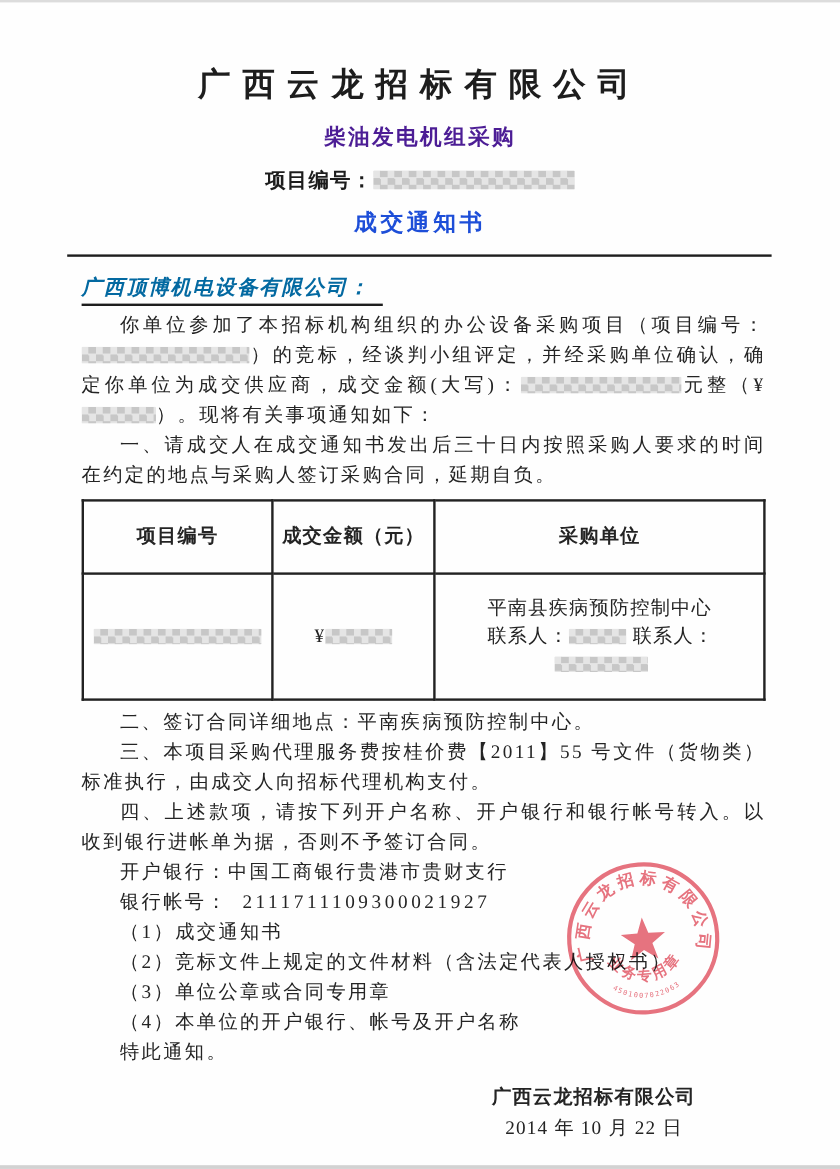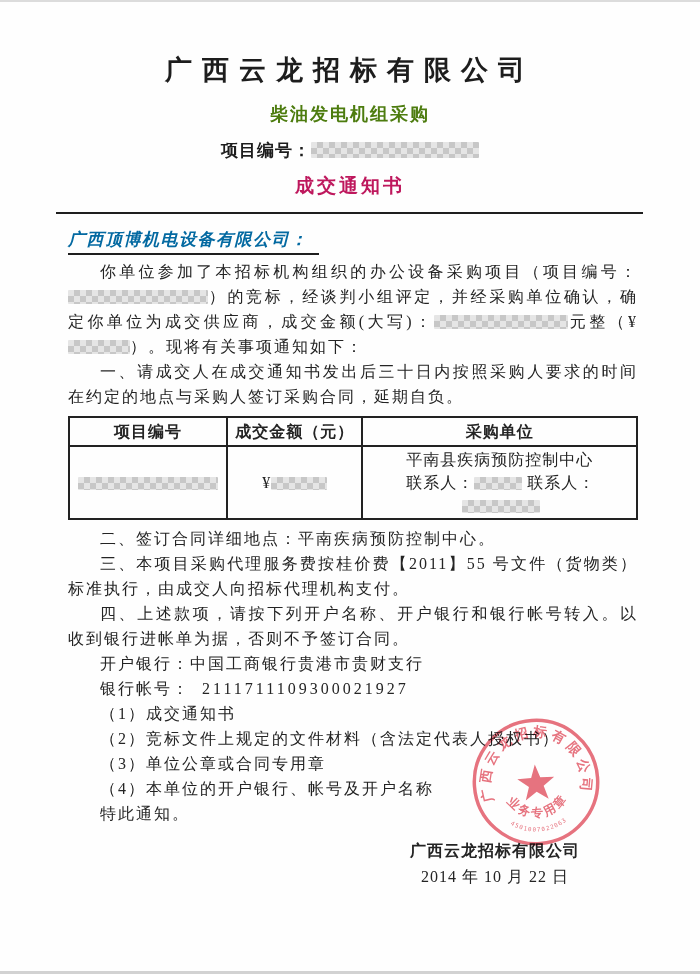--- a/index.html
+++ b/index.html
@@ -16,29 +16,29 @@
   .edge-bottom{position:absolute;bottom:0;left:0;width:100%;height:3px;background:#d2d2d2;}
 
   
   .doc-header{padding-top:52px;text-align:center;}
   .org-title{
     margin:0;font-size:27px;font-weight:bold;letter-spacing:10px;
     color:#1d1d1d;font-family:"Liberation Sans","DejaVu Sans",sans-serif;
   }
   .doc-subtitle{
     margin:14px 0 0 0;font-size:18px;font-weight:bold;letter-spacing:2px;
-    color:#4d7c0f;font-family:"Liberation Sans","DejaVu Sans",sans-serif;
+    color:#4c1d95;font-family:"Liberation Sans","DejaVu Sans",sans-serif;
   }
   .project-line{
     margin-top:13px;font-size:17px;font-weight:bold;letter-spacing:1px;
     font-family:Liberation Serif, serif;color:#1d1d1d;
   }
   .doc-title{
     margin:11px 0 0 0;font-size:19px;font-weight:bold;letter-spacing:3px;
-    color:#be185d;font-family:"Liberation Sans","DejaVu Sans",sans-serif;
+    color:#1d4ed8;font-family:"Liberation Sans","DejaVu Sans",sans-serif;
   }
   .rule{
     border:none;border-top:2px solid #1e1e1e;
     margin:13px 57px 0 56px;
   }
 
   
   .content{margin:13px 62px 0 68px;font-size:16px;line-height:25px;letter-spacing:2px;text-align:justify;}
   .recipient{margin:2px 0 4px 0;}
   .recipient span{
@@ -53,21 +53,21 @@
     display:inline-block;height:14px;vertical-align:-2px;border-radius:1px;
     background:repeating-conic-gradient(#c7c7c7 0% 25%, #e5e5e5 0% 50%);
     background-size:12px 12px;
   }
 
   
   table.award{
     width:100%;border-collapse:collapse;margin:7px 0 6px 0;
     font-size:16px;letter-spacing:1px;
   }
-  table.award th,table.award td{border:2px solid #222;padding:1px 4px;}
+  table.award th,table.award td{border:2px solid #222;padding:17px 4px;}
   table.award th{font-weight:bold;text-align:center;height:24px;font-weight:600;}
   table.award td{height:46px;}
   td.c{text-align:center;}
   .purchaser-top{display:block;text-align:center;line-height:23px;}
   .purchaser-bottom{display:block;text-align:center;line-height:23px;padding-left:2px;}
   col.c1{width:158px;} col.c2{width:136px;} col.c3{width:276px;}
 
   .bank-line{margin:0;text-indent:2em;}
   .acct-no{letter-spacing:3px;}
 

